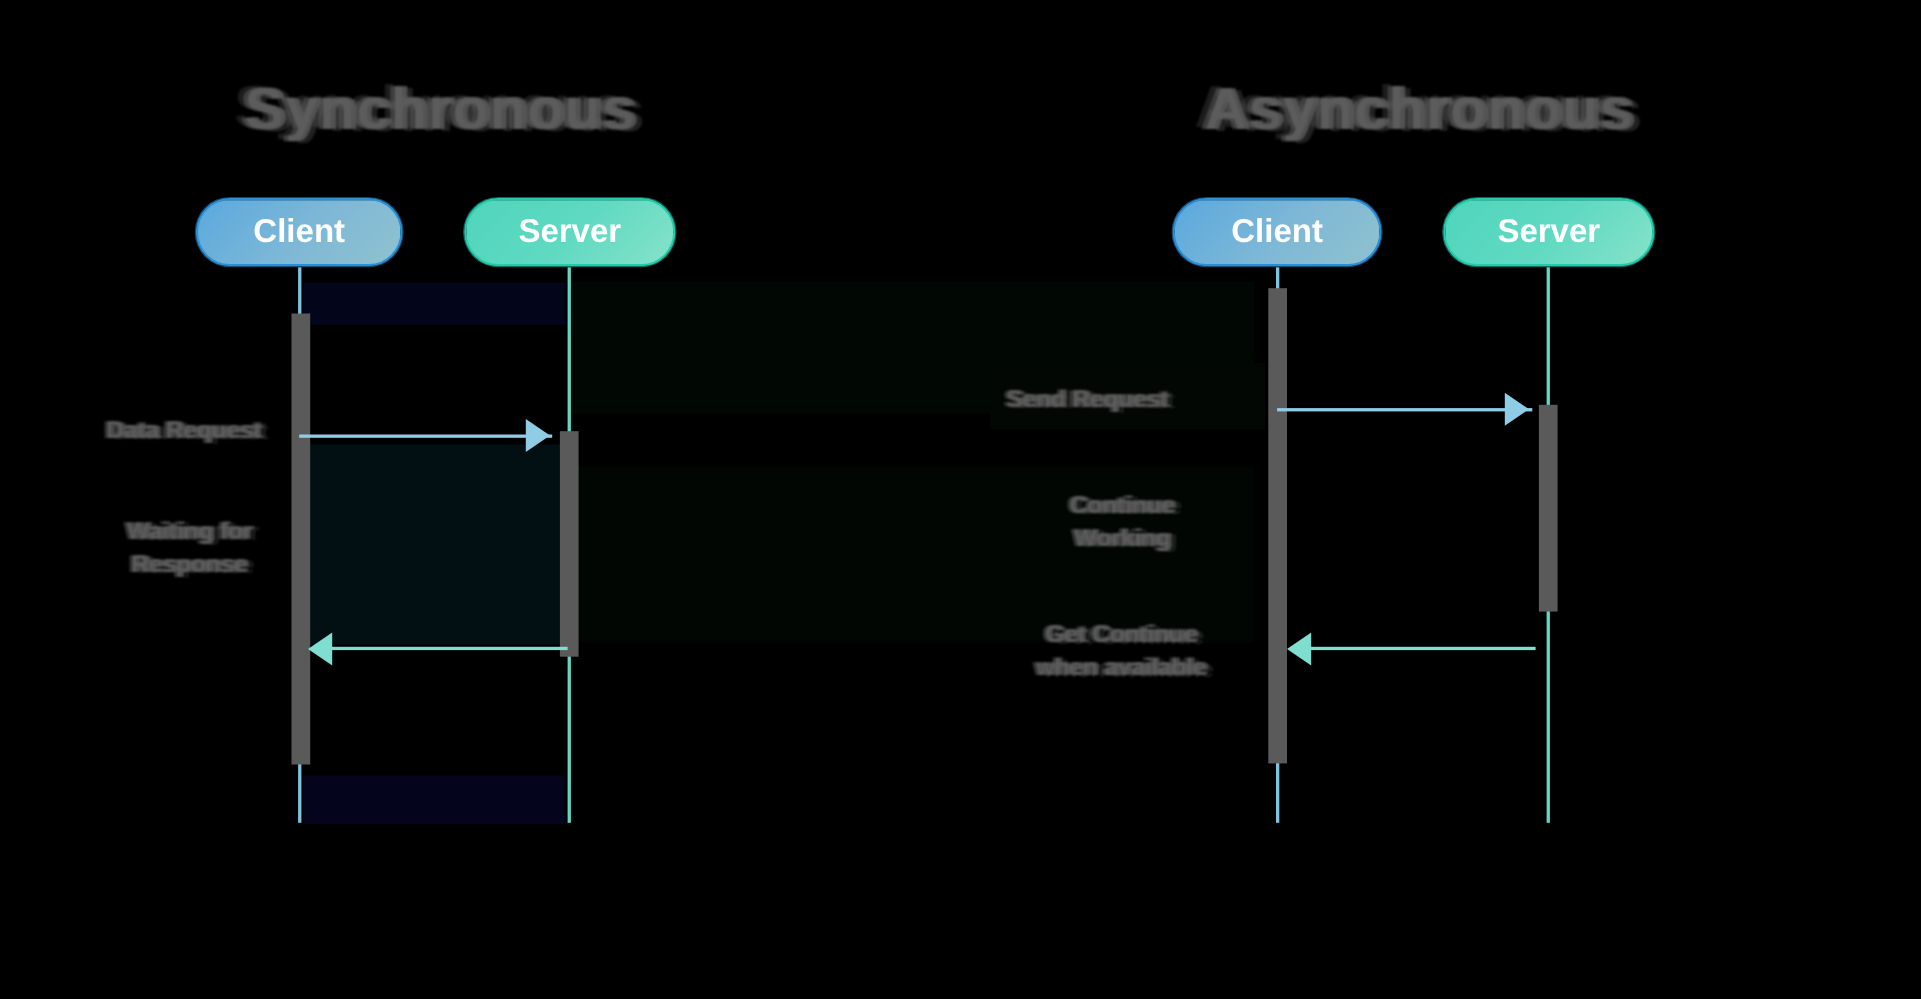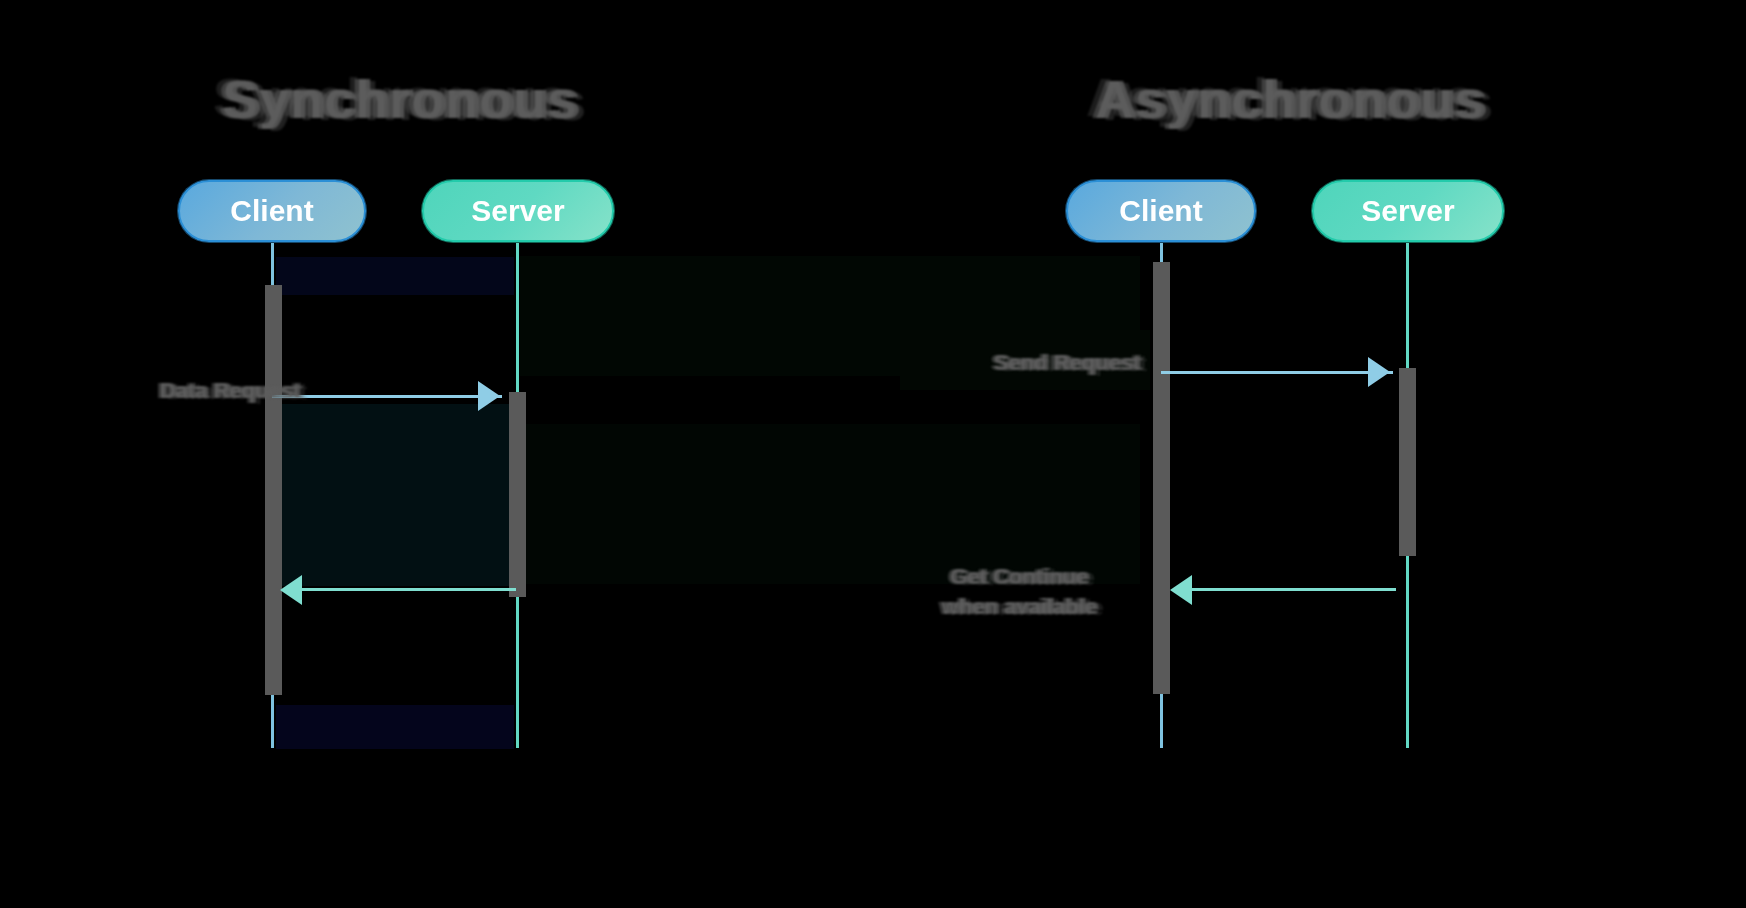--- a/index.html
+++ b/index.html
@@ -150,23 +150,23 @@
     font-weight: bold;
     color: #5d5d5d;
     white-space: pre-line;
     line-height: 1.35;
     filter: blur(0.9px);
     text-shadow:
        3px 0 0 rgba(93,93,93,0.8),
       -3px 0 0 rgba(93,93,93,0.55),
        7px 1px 0 rgba(93,93,93,0.3);
   }
-  #lbl-sync-req   { left: 62px;  top: 376px; width: 210px; text-align: right; margin-left: 28px; }
+  #lbl-sync-req   { left: 62px;  top: 376px; width: 210px; text-align: center; }
   #lbl-sync-wait  { left: 72px;  top: 468px; width: 200px; text-align: center; }
-  #lbl-async-req  { left: 900px; top: 348px; width: 240px; text-align: right; }
+  #lbl-async-req  { left: 868px; top: 348px; width: 240px; text-align: center; }
   #lbl-async-work { left: 930px; top: 444px; width: 180px; text-align: center; }
   #lbl-async-res  { left: 890px; top: 562px; width: 258px; text-align: center; }
 
   
   .band {
     position: absolute;
     pointer-events: none;
   }
   #band-a { left: 276px;  top: 257px; width: 238px; height: 38px; background: #03061a; }
   #band-b { left: 276px;  top: 404px; width: 238px; height: 182px; background: #021013; }
@@ -196,20 +196,22 @@
   <div class="activation" id="act-sync-client"></div>
   <div class="activation" id="act-sync-server"></div>
 
   <div class="msg-line msg-req" id="sync-req-line"></div>
   <div class="arrow-head ah-right" id="sync-req-head"></div>
 
   <div class="msg-line msg-res" id="sync-res-line"></div>
   <div class="arrow-head ah-left" id="sync-res-head"></div>
 
   <div class="msg-label" id="lbl-sync-req">Data Request</div>
+  <div class="msg-label" id="lbl-sync-wait">Waiting for
+Response</div>
 
   <div class="participant p-client" id="sync-client">
     <span>Client</span>
   </div>
   <div class="participant p-server" id="sync-server">
     <span>Server</span>
   </div>
 
   <div class="lifeline ll-client" id="ll-async-client"></div>
   <div class="lifeline ll-server" id="ll-async-server"></div>
@@ -217,20 +219,22 @@
   <div class="activation" id="act-async-client"></div>
   <div class="activation" id="act-async-server"></div>
 
   <div class="msg-line msg-req" id="async-req-line"></div>
   <div class="arrow-head ah-right" id="async-req-head"></div>
 
   <div class="msg-line msg-res" id="async-res-line"></div>
   <div class="arrow-head ah-left" id="async-res-head"></div>
 
   <div class="msg-label" id="lbl-async-req">Send Request</div>
+  <div class="msg-label" id="lbl-async-work">Continue
+Working</div>
   <div class="msg-label" id="lbl-async-res">Get Continue
 when available</div>
 
   <div class="participant p-client" id="async-client">
     <span>Client</span>
   </div>
   <div class="participant p-server" id="async-server">
     <span>Server</span>
   </div>
 

